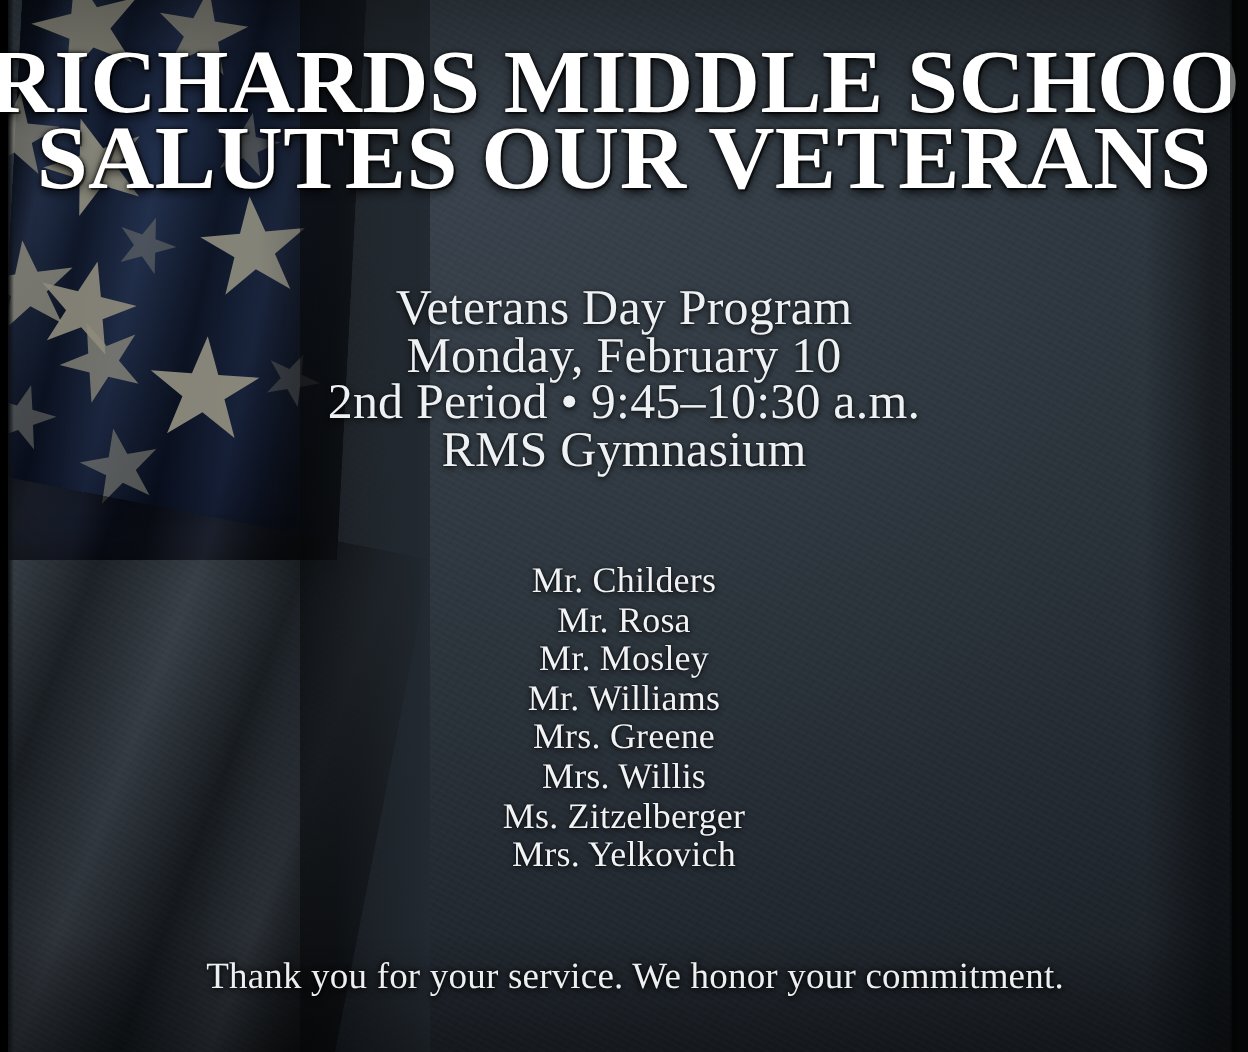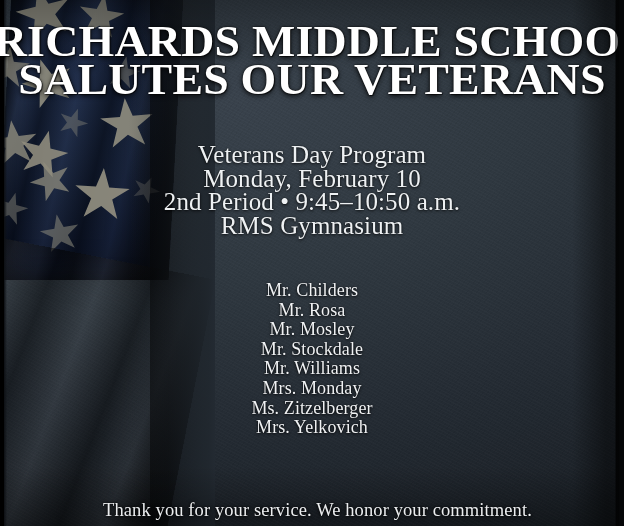--- a/index.html
+++ b/index.html
@@ -139,21 +139,20 @@
   .names span{display:block;white-space:nowrap;}
 
   .closing{
     position:absolute;left:11px;right:0;top:479px;
     text-align:center;
     color:#eceef0;
     font-size:18.5px;
     letter-spacing:.1px;
     white-space:nowrap;
     text-shadow:0 1px 4px rgba(0,0,0,.9), 0 0 2px rgba(0,0,0,.85);
-    margin-top:21px;
   }
 
   .edge-right{
     position:absolute;right:0;top:0;width:9px;height:526px;z-index:30;
     background:linear-gradient(to left,#050607 0 5px, rgba(5,6,7,.55) 5px 9px);
   }
 </style>
 </head>
 <body>
 
@@ -196,31 +195,31 @@
   <div class="content">
 
     <div class="title">
       <span class="tline l1">RICHARDS MIDDLE SCHOOL</span>
       <span class="tline l2">SALUTES OUR VETERANS</span>
     </div>
 
     <div class="program">
       <span>Veterans Day Program</span>
       <span>Monday, February 10</span>
-      <span>2nd Period • 9:45–10:50 a.m.</span>
+      <span>2nd Period • 9:45–10:30 a.m.</span>
       <span>RMS Gymnasium</span>
     </div>
 
     <div class="names">
       <span>Mr. Childers</span>
       <span>Mr. Rosa</span>
       <span>Mr. Mosley</span>
-      <span>Mr. Stockdale</span>
       <span>Mr. Williams</span>
-      <span>Mrs. Monday</span>
+      <span>Mrs. Greene</span>
+      <span>Mrs. Willis</span>
       <span>Ms. Zitzelberger</span>
       <span>Mrs. Yelkovich</span>
     </div>
 
     <div class="closing">Thank you for your service. We honor your commitment.</div>
   </div>
 
   <div class="edge-right"></div>
 </div>
 

